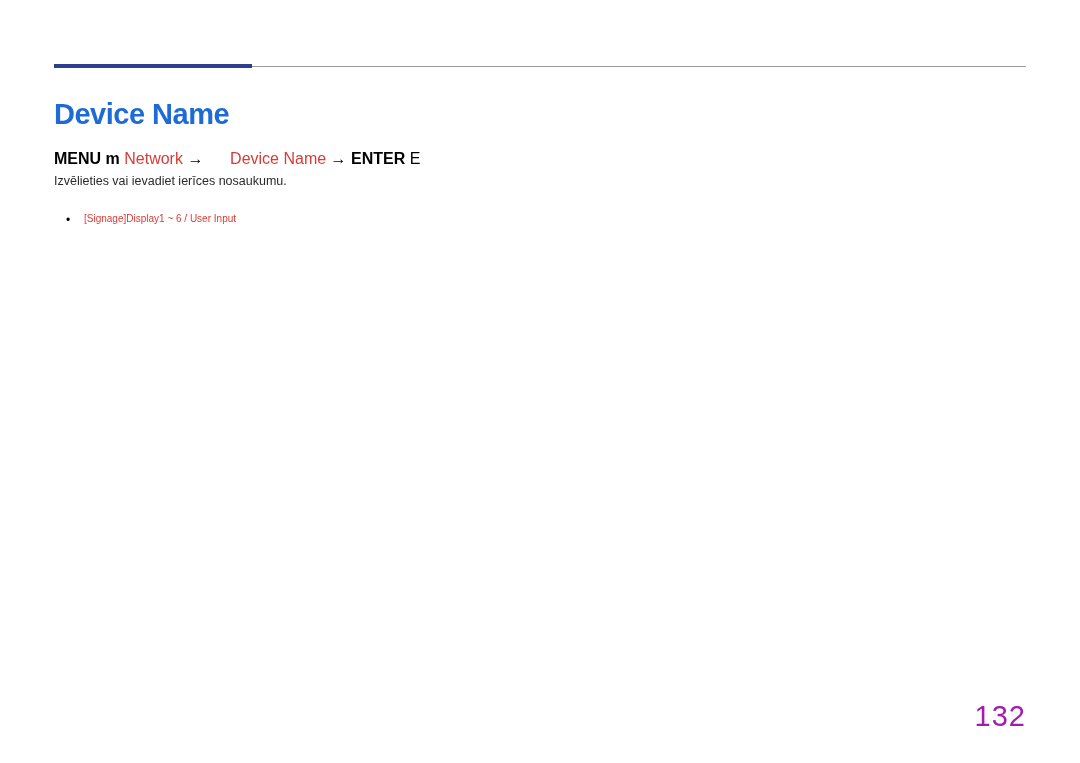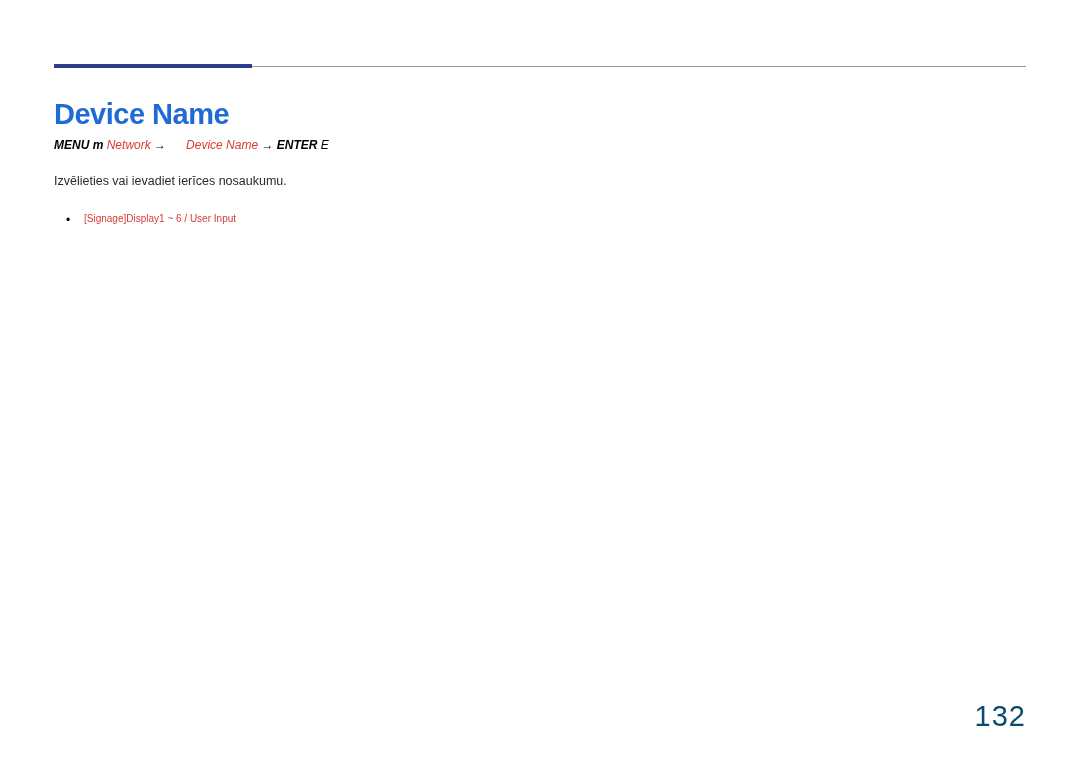--- a/index.html
+++ b/index.html
@@ -41,26 +41,25 @@
       position: absolute;
       top: 98px;
       left: 54px;
       font-size: 29px;
       font-weight: 600;
       color: #1e6bd6;
       letter-spacing: -0.5px;
     }
     .breadcrumb {
       position: absolute;
-      top: 138px;
+      top: 150px;
       left: 54px;
-      font-size: 12px;
+      font-size: 16px;
       font-weight: 400;
       color: #000000;
-      font-style: italic;
     }
     .bc-bold {
       font-weight: 700;
       color: #000000;
     }
     .bc-red {
       color: #d93b36;
       font-weight: 400;
     }
     .bc-arrow {
@@ -98,21 +97,21 @@
       left: 0;
       top: 0;
       color: #000000;
       font-size: 12px;
     }
     .page-number {
       position: absolute;
       bottom: 30px;
       right: 54px;
       font-size: 29px;
-      color: #0c4a6e;
+      color: #a21caf;
       font-weight: 400;
       letter-spacing: 1px;
     }
   </style>
 </head>
 <body>
 
 <div class="page-container">
   <div class="top-rule"></div>
   <div class="top-rule-accent"></div>

